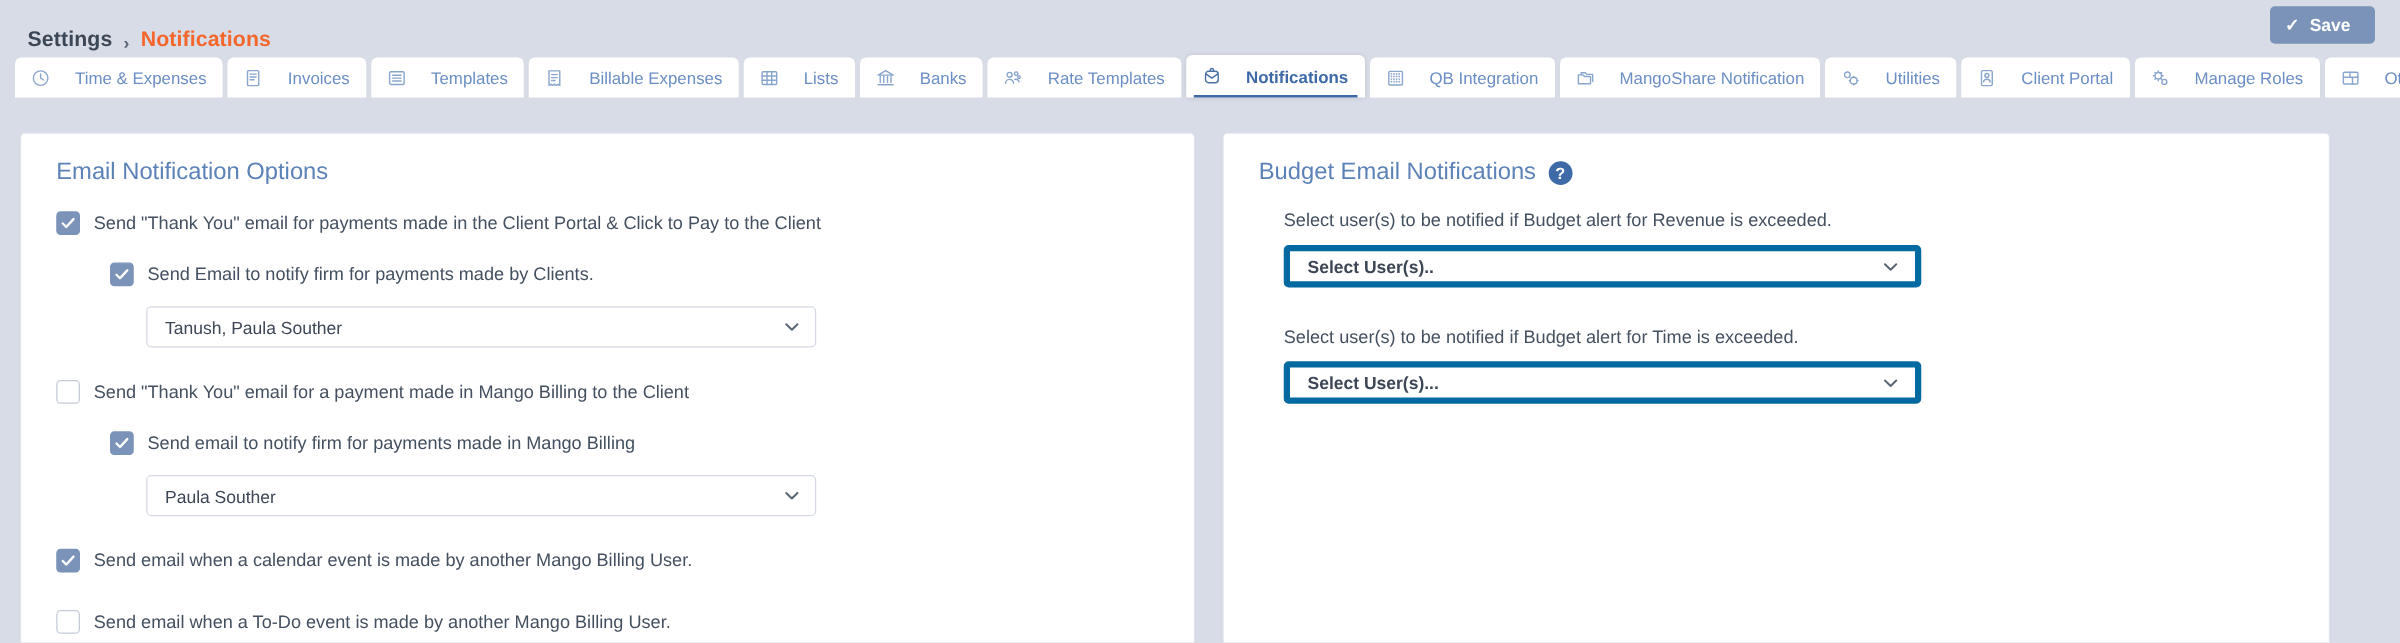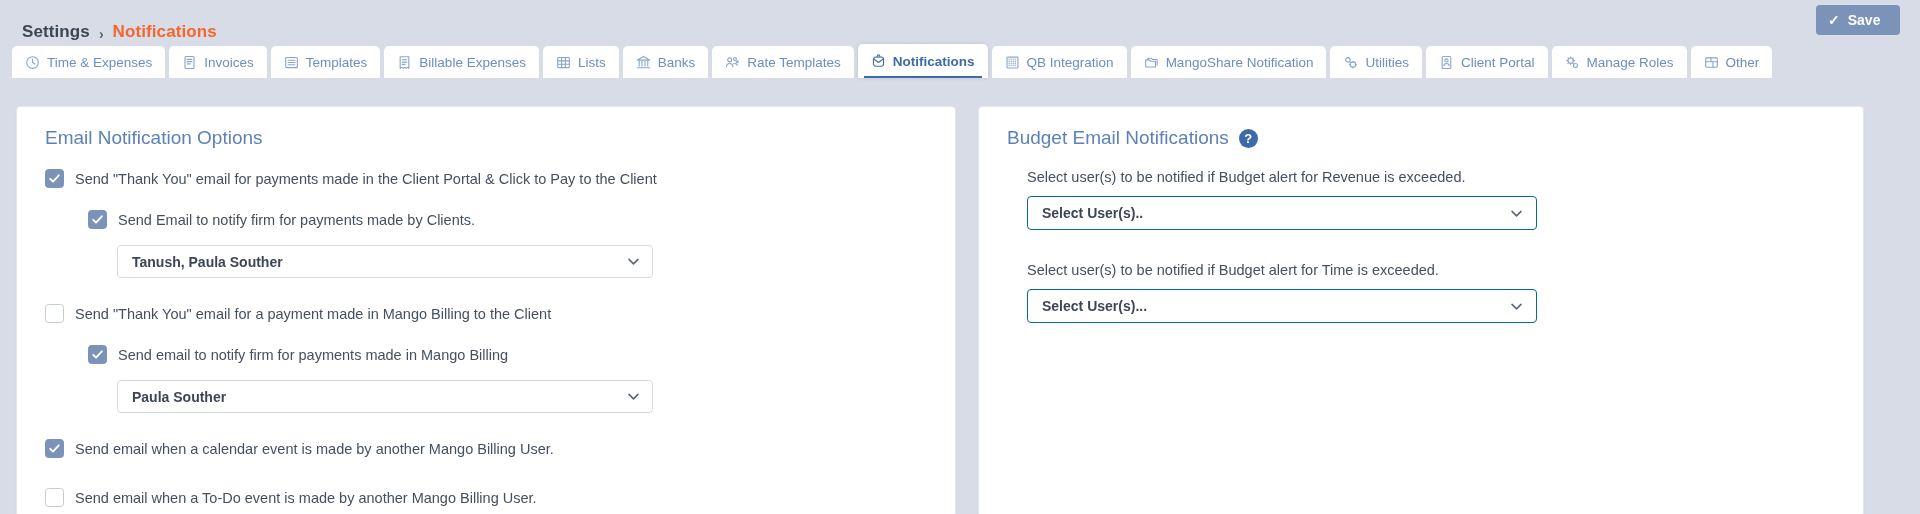--- a/index.html
+++ b/index.html
@@ -72,21 +72,21 @@
     padding: 0 12px;
     gap: 4px;
     background: #d8dce6;
   }
   .tab {
     height: 32px;
     background: #ffffff;
     border-radius: 5px 5px 0 0;
     display: flex;
     align-items: center;
-    gap: 7px;
+    gap: 20px;
     padding: 0 13px;
     font-size: 13.5px;
     color: #6b8ec4;
     white-space: nowrap;
     cursor: pointer;
     position: relative;
   }
   .tab.active {
     color: #3f6aa8;
     font-weight: bold;
@@ -192,36 +192,36 @@
     border-radius: 4px;
     background: #ffffff;
     display: flex;
     align-items: center;
     justify-content: space-between;
     padding: 0 11px 0 14px;
     cursor: pointer;
   }
   .select .val {
     font-size: 14px;
-    font-weight: bold;
+    font-weight: normal;
     color: #3d4655;
   }
   .select .caret { color: #5b6675; display:flex; }
 
   
   .field-label {
     font-size: 14.5px;
     color: #44505f;
     margin: 0 0 11px 26px;
   }
   .select-wide {
     margin-left: 26px;
     width: 510px;
     height: 34px;
-    border: 1px solid #0369a1;
+    border: 5px solid #0369a1;
     border-radius: 4px;
     background: #ffffff;
     display: flex;
     align-items: center;
     justify-content: space-between;
     padding: 0 12px 0 14px;
     cursor: pointer;
   }
   .select-wide .val {
     font-size: 14px;

